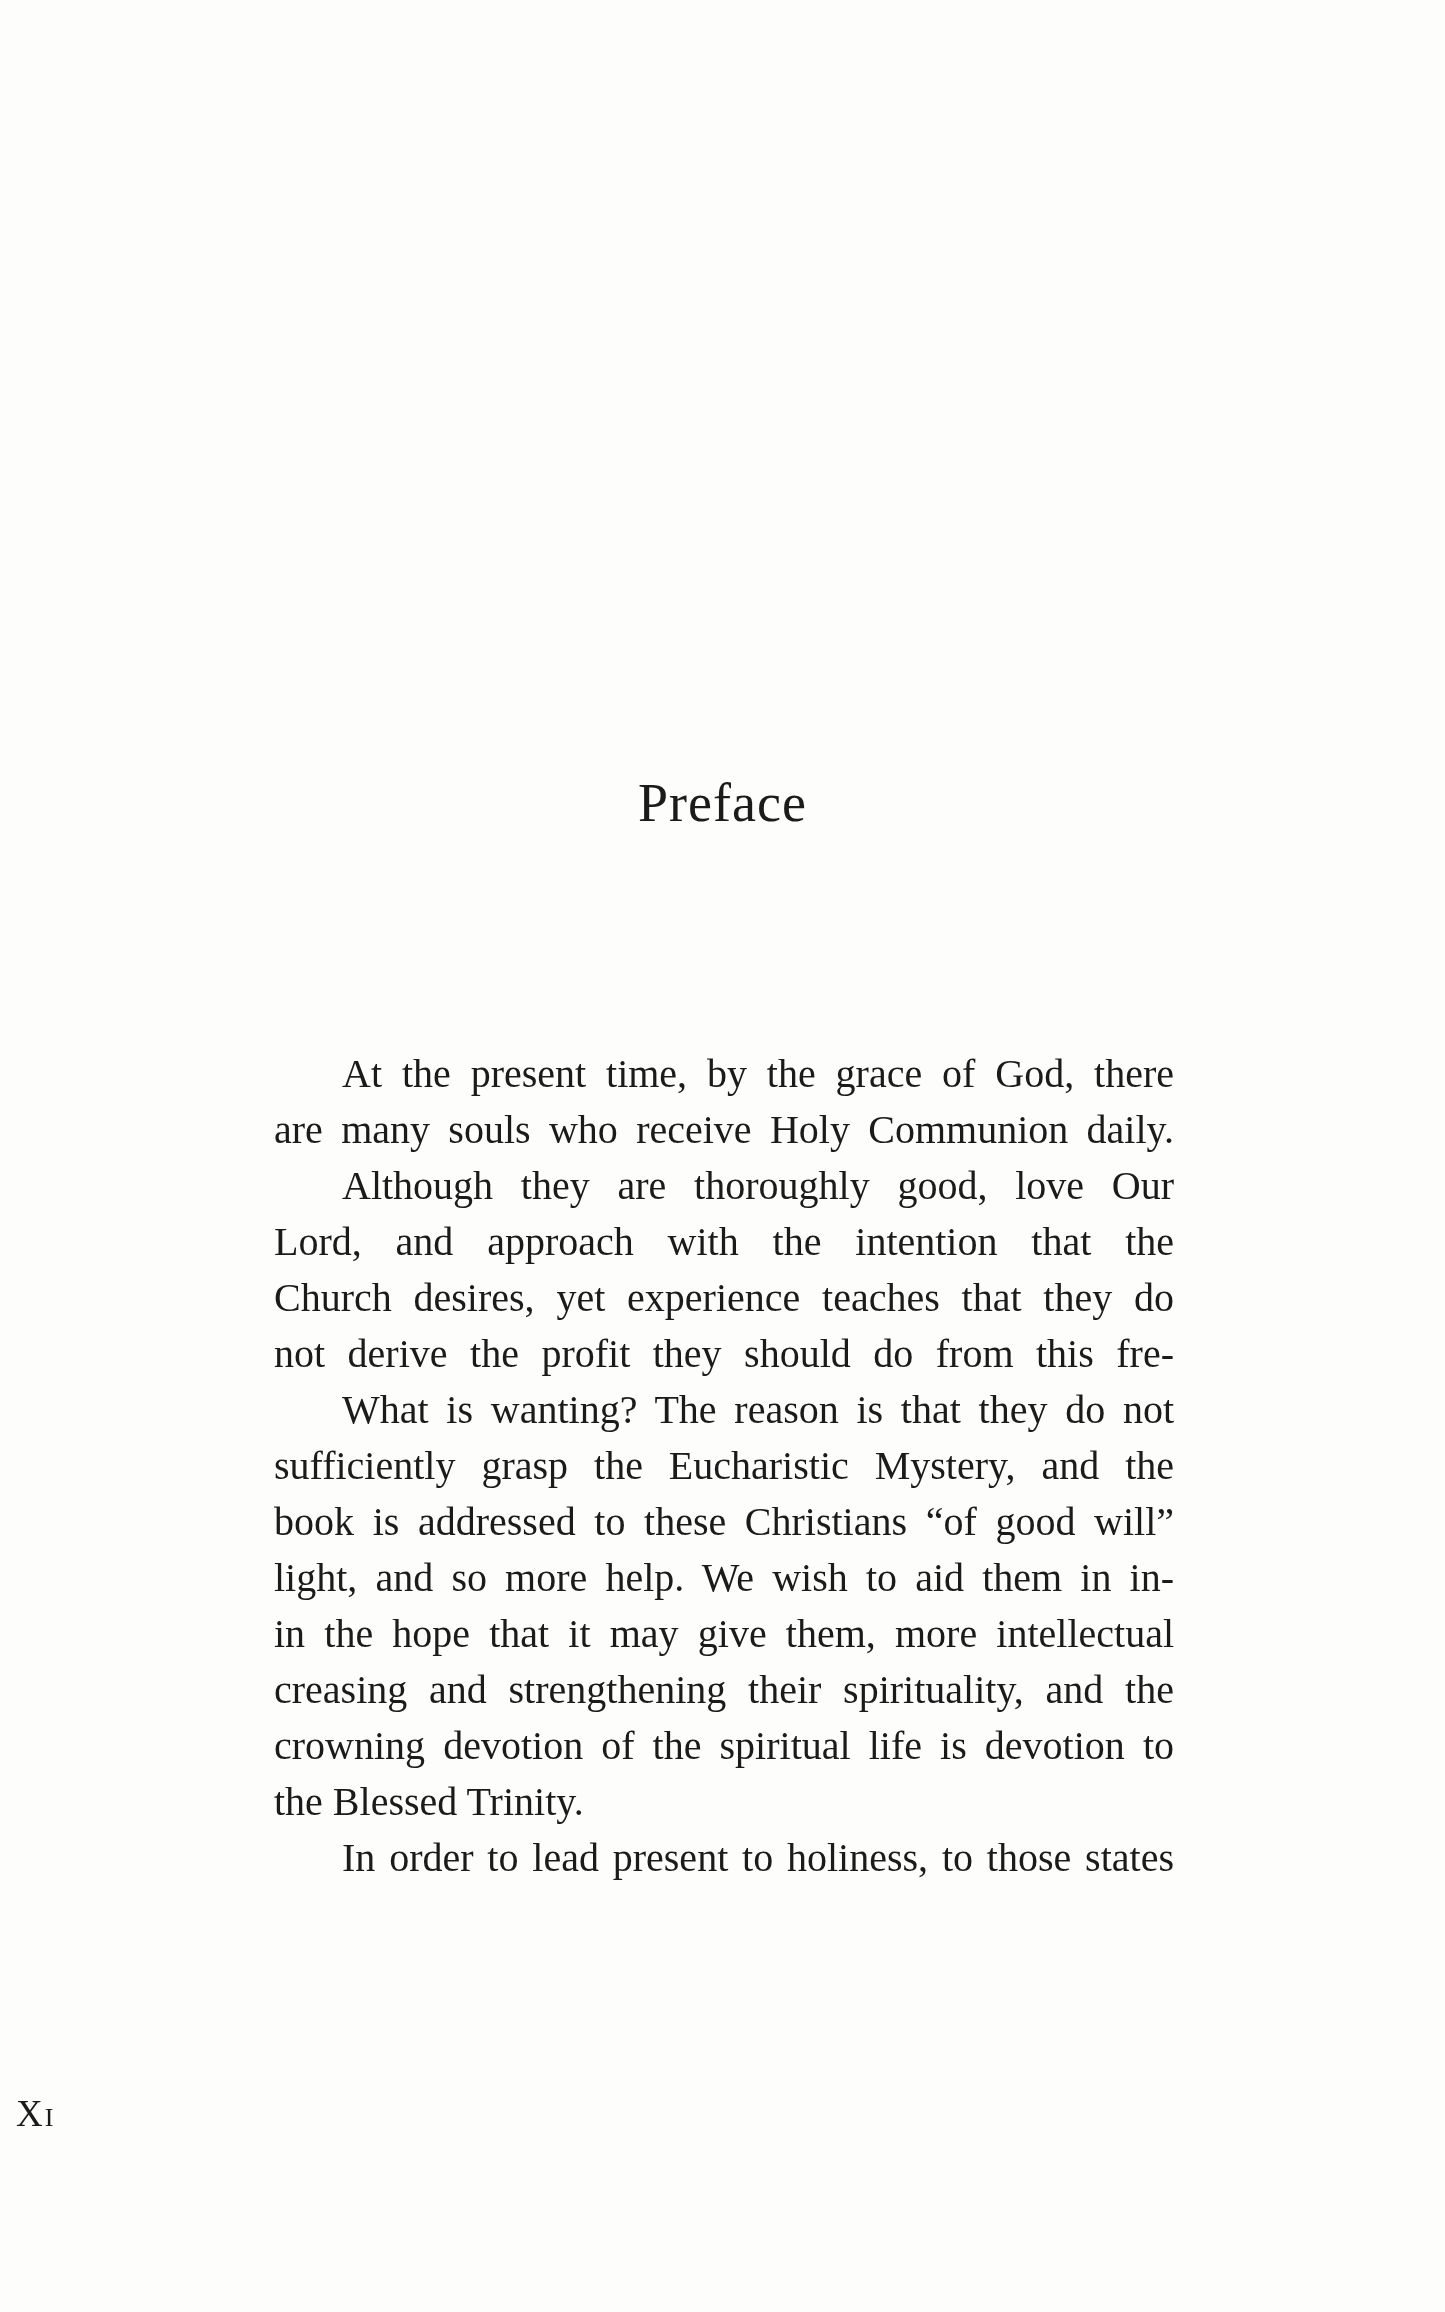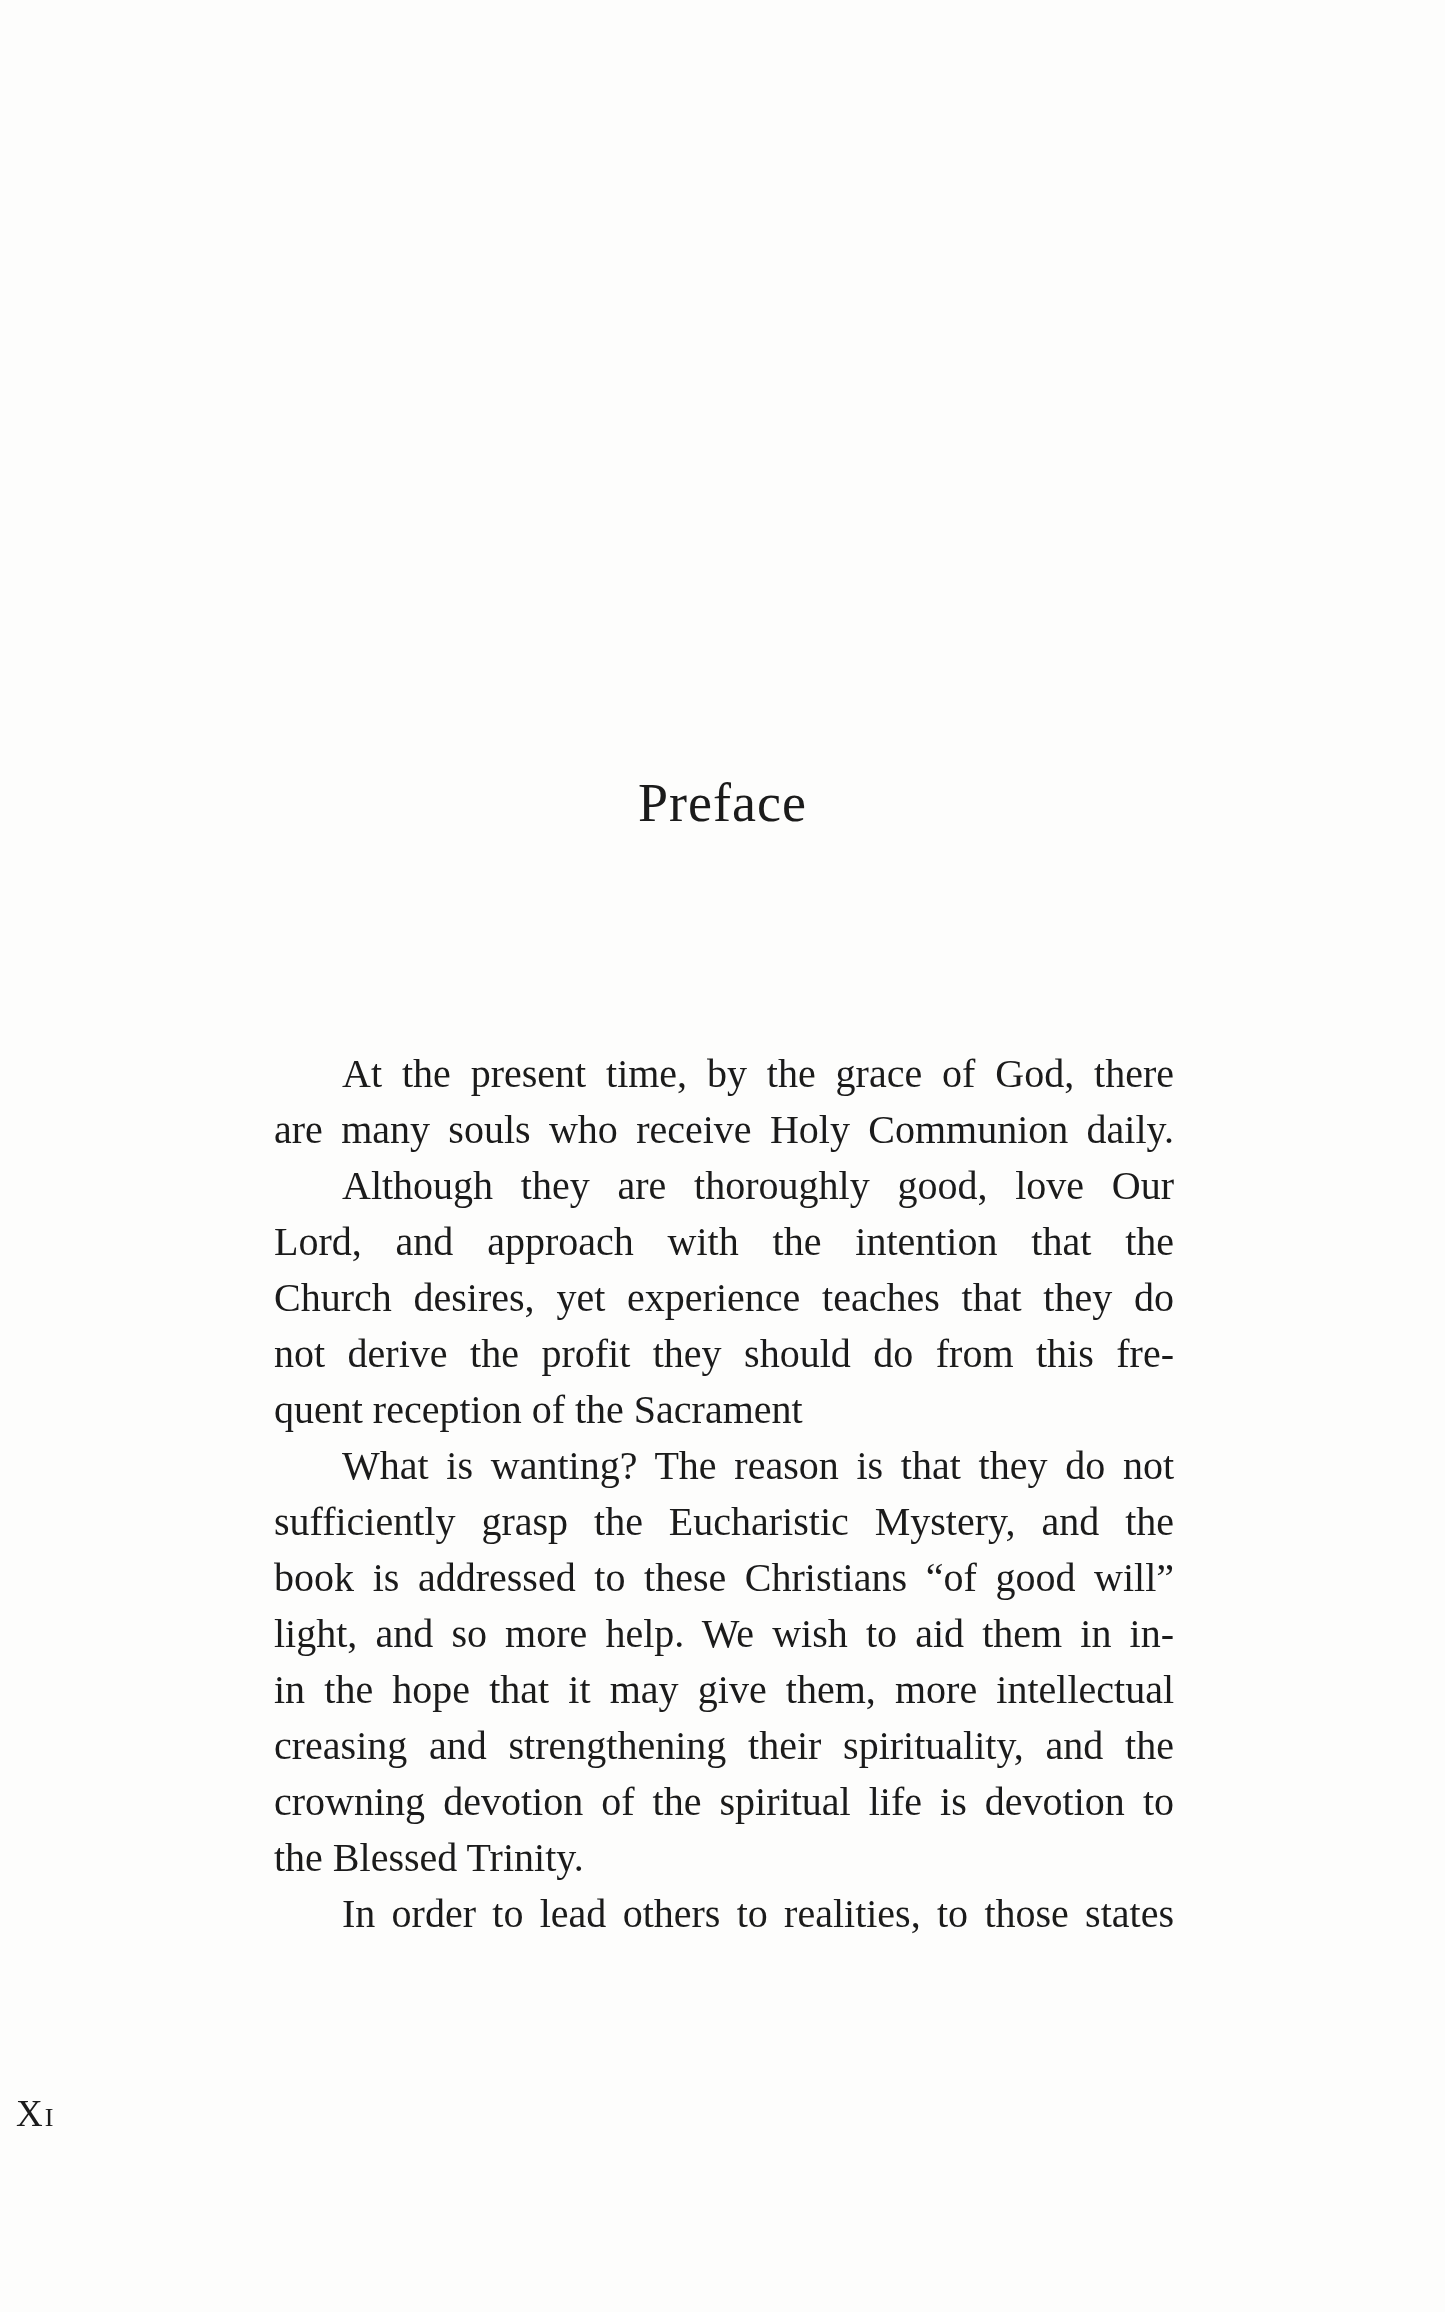--- a/index.html
+++ b/index.html
@@ -70,31 +70,30 @@
   <div class="text-block">
       <div class="paragraph">
         <div class="line indent just">At the present time, by the grace of God, there</div>
         <div class="line just">are many souls who receive Holy Communion daily.</div>
       </div>
       <div class="paragraph">
         <div class="line indent just">Although they are thoroughly good, love Our</div>
         <div class="line just">Lord, and approach with the intention that the</div>
         <div class="line just">Church desires, yet experience teaches that they do</div>
         <div class="line just">not derive the profit they should do from this fre-</div>
-        <div class="line">quent reception of the Sacrament</div>
       </div>
       <div class="paragraph">
         <div class="line indent just">What is wanting? The reason is that they do not</div>
         <div class="line just">sufficiently grasp the Eucharistic Mystery, and the</div>
         <div class="line just">book is addressed to these Christians “of good will”</div>
         <div class="line just">light, and so more help. We wish to aid them in in-</div>
         <div class="line just">in the hope that it may give them, more intellectual</div>
         <div class="line just">creasing and strengthening their spirituality, and the</div>
         <div class="line just">crowning devotion of the spiritual life is devotion to</div>
         <div class="line">the Blessed Trinity.</div>
       </div>
       <div class="paragraph">
-        <div class="line indent just">In order to lead others to realities, to those states</div>
+        <div class="line indent just">In order to lead present to holiness, to those states</div>
       </div>
     </div>
 
   <div class="page-number">Xi</div>
 </div>
 
 </body></html>

